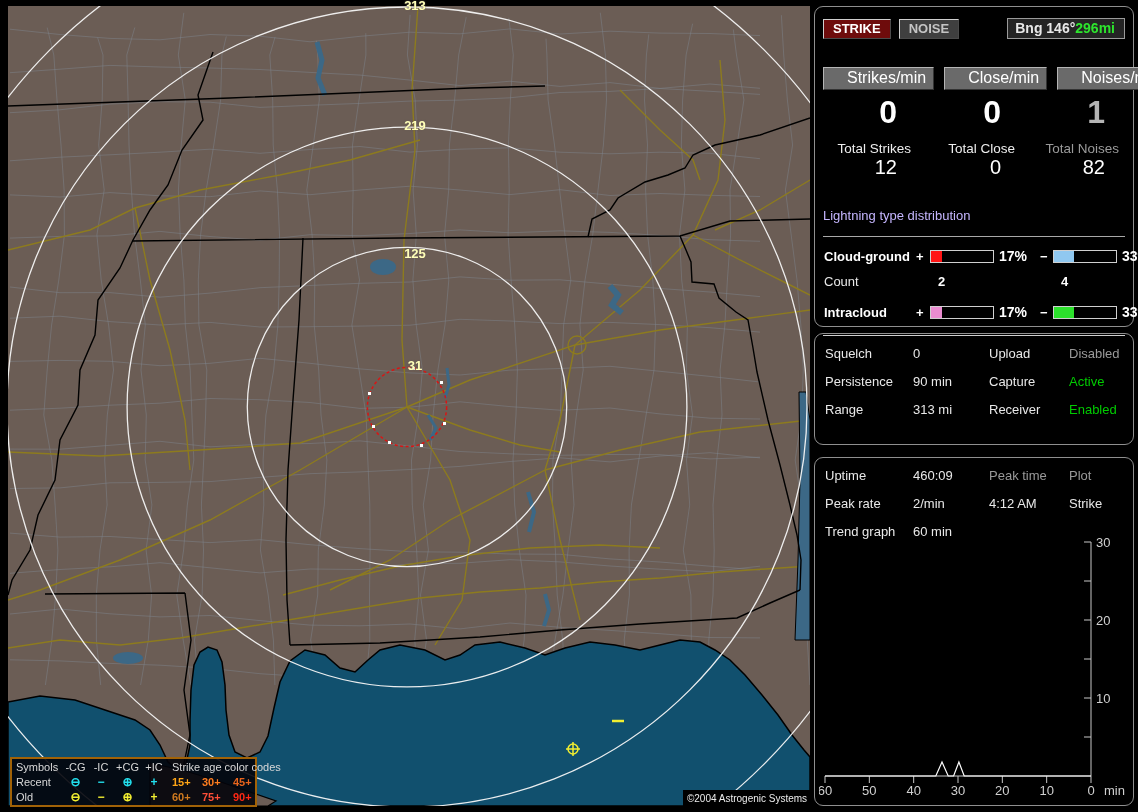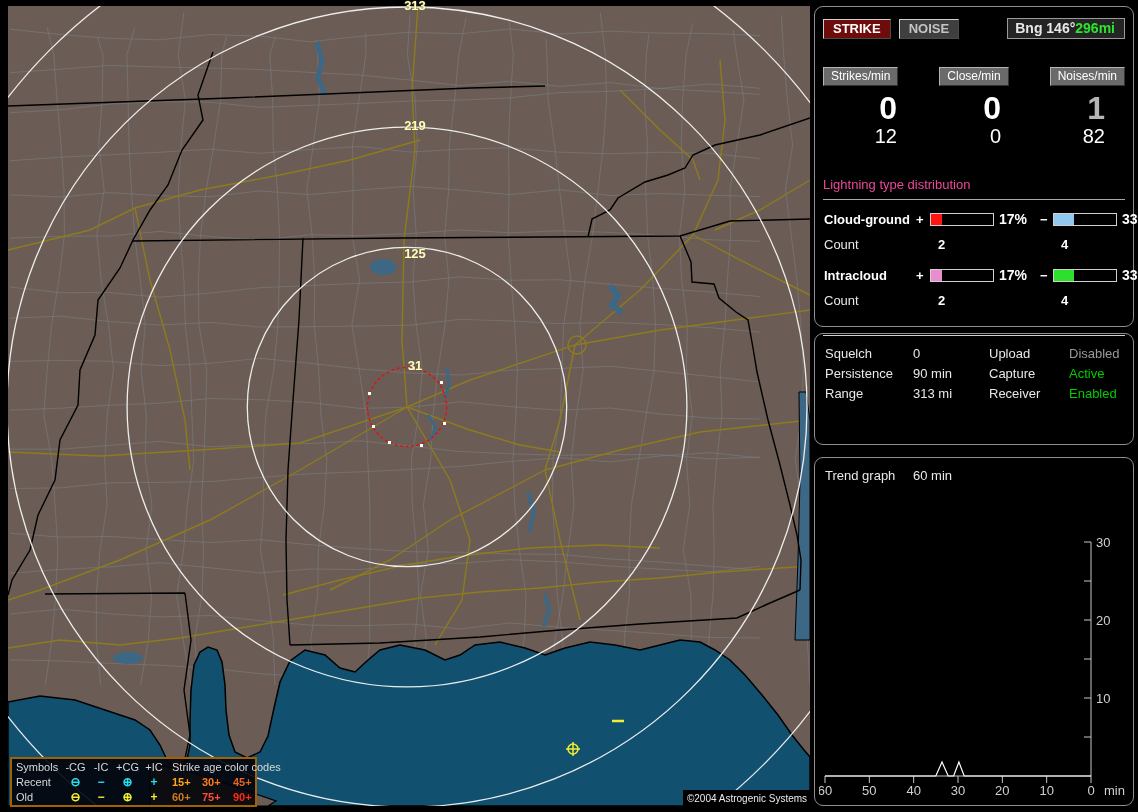--- a/index.html
+++ b/index.html
@@ -29,42 +29,42 @@
   .btn-row{display:flex;align-items:center;padding:11px 8px 0 8px}
   .btn{font:bold 13px "Liberation Sans",sans-serif;padding:1px 9px 2px 9px;margin-right:8px;
        border:1px solid;border-color:#cfcfcf #4a4a4a #4a4a4a #cfcfcf;cursor:pointer}
   .btn-strike{background:#6e0c0c;color:#fff}
   .btn-noise{background:#3f3f3f;color:#c4c4c4}
   .bng-chip{margin-left:auto;background:#242424;border:1px solid #9a9a9a;padding:1px 9px 2px 7px;
             font:bold 14px "Liberation Sans",sans-serif;display:flex;white-space:nowrap}
   .bng-chip .dist{color:#2de52d}
   .cols3{display:grid;grid-template-columns:1fr 1fr 1fr;padding:0 8px;column-gap:10px}
   .chips{margin-top:28px}
-  .chip{justify-self:start;background:#6a6a6a;color:#fff;font-size:12px;padding:1px 7px 2px 7px;
+  .chip{justify-self:start;background:#6a6a6a;color:#fff;font-size:16px;padding:1px 7px 2px 23px;
         border:1px solid;border-color:#b5b5b5 #333 #333 #b5b5b5;white-space:nowrap}
   .rate{font:bold 32px "Liberation Sans",sans-serif;color:#fff;text-align:right;padding-right:20px;margin-top:5px;line-height:34px}
   .tlabel{margin-top:12px;text-align:right;padding-right:6px;font-size:13.5px;color:#ededed;white-space:nowrap}
   .tvalue{text-align:right;padding-right:20px;font-size:20px;line-height:22px;color:#fff}
   .dim{color:#9a9a9a !important}
   .dim-num{color:#b5b5b5 !important}
-  .dist-title{margin:30px 8px 0 8px;padding-bottom:7px;color:#ec4899;border-bottom:1px solid #a8a8a8}
+  .dist-title{margin:30px 8px 0 8px;padding-bottom:13px;color:#c4b5fd;border-bottom:1px solid #a8a8a8}
   .dist-row{display:grid;grid-template-columns:92px 14px 64px 46px 13px 64px 40px;align-items:center;
             padding-left:9px;margin-top:9px;height:20px}
   .dist-row .nm{font-weight:bold;color:#fff;white-space:nowrap}
   .sign{font-weight:bold;color:#fff}
   .bar{height:11px;border:1px solid #d0d0d0;background:#000}
   .bar i{display:block;height:100%}
   .pct{font:bold 14px "Liberation Sans",sans-serif;color:#fff;padding-left:5px}
   .count-row{display:grid;grid-template-columns:92px 14px 110px 13px 110px;align-items:center;
              padding-left:9px;margin-top:6px;height:18px}
   .count-row .cv{font-weight:bold;color:#fff;padding-left:8px}
   
   .timestamp{padding:6px 10px 3px 10px;font:bold 20px "Liberation Sans",sans-serif;color:#00e000;white-space:nowrap}
   .hrline{border-top:1px solid #cfcfcf;margin:1px 8px 0 8px}
-  .grid4{display:grid;grid-template-columns:88px 76px 80px auto;padding:8px 10px 0 10px;row-gap:0}
+  .grid4{display:grid;grid-template-columns:88px 76px 80px auto;padding:8px 10px 0 10px;row-gap:8px}
   .grid4 div{line-height:20px;white-space:nowrap}
   .green{color:#00cc00 !important}
   
   .trendrow{display:grid;grid-template-columns:88px auto;padding:10px 10px 0 10px}
   #trend{position:absolute;left:4px;top:73px}
 </style>
 </head>
 <body>
 
 <svg id="map-svg" viewBox="8 6 802 800" xmlns="http://www.w3.org/2000/svg">
@@ -191,20 +191,25 @@
     <span class="chip" style="justify-self:start">Strikes/min</span>
     <span class="chip" style="justify-self:center">Close/min</span>
     <span class="chip" style="justify-self:end">Noises/min</span>
   </div>
   <div class="cols3">
     <div class="rate">0</div>
     <div class="rate">0</div>
     <div class="rate dim-num">1</div>
   </div>
   <div class="cols3">
+    <div class="tlabel">Total Strikes</div>
+    <div class="tlabel">Total Close</div>
+    <div class="tlabel dim">Total Noises</div>
+  </div>
+  <div class="cols3">
     <div class="tvalue">12</div>
     <div class="tvalue">0</div>
     <div class="tvalue">82</div>
   </div>
 
   <div class="dist-title">Lightning type distribution</div>
 
   <div class="dist-row">
     <span class="nm">Cloud-ground</span>
     <span class="sign">+</span>
@@ -260,20 +265,30 @@
     <div>Capture</div>
     <div class="green">Active</div>
     <div>Range</div>
     <div>313 mi</div>
     <div>Receiver</div>
     <div class="green">Enabled</div>
   </div>
 </div>
 
 <div class="panel" id="panel-session">
+  <div class="grid4">
+    <div>Uptime</div>
+    <div>460:09</div>
+    <div class="dim">Peak time</div>
+    <div class="dim">Plot</div>
+    <div>Peak rate</div>
+    <div>2/min</div>
+    <div>4:12 AM</div>
+    <div>Strike</div>
+  </div>
   <div class="trendrow">
     <div>Trend graph</div>
     <div>60 min</div>
   </div>
   <svg id="trend" width="314" height="272" viewBox="0 0 314 272" xmlns="http://www.w3.org/2000/svg">
       <path d="M272,11 L272,245 M6,245 L272,245" stroke="#c8c8c8" stroke-width="1" fill="none"></path>
       <path d="M265,206 L272,206" stroke="#c8c8c8" stroke-width="1"></path>
       <path d="M265,167 L272,167" stroke="#c8c8c8" stroke-width="1"></path>
       <path d="M265,128 L272,128" stroke="#c8c8c8" stroke-width="1"></path>
       <path d="M265,89 L272,89" stroke="#c8c8c8" stroke-width="1"></path>

